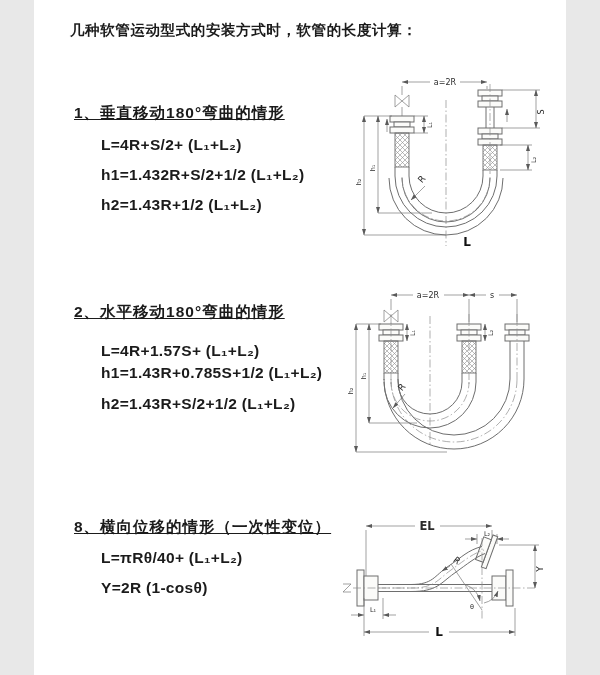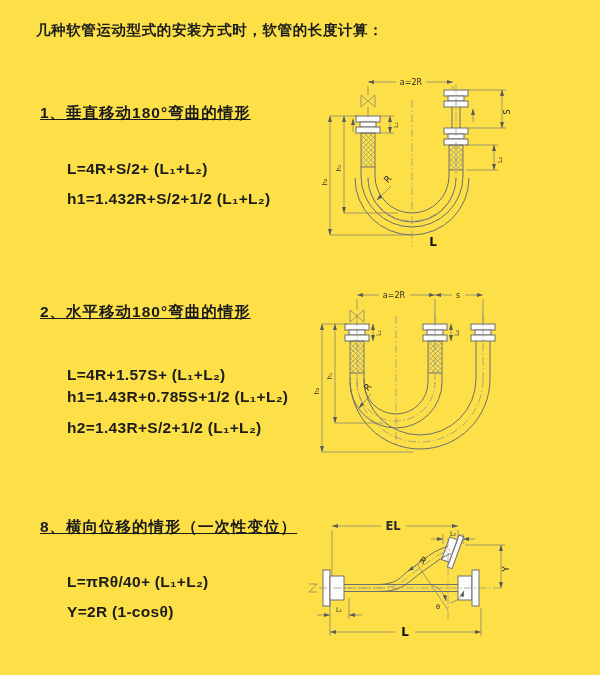--- a/index.html
+++ b/index.html
@@ -1,31 +1,31 @@
 <!DOCTYPE html>
 <html><head>
 <meta charset="utf-8">
 <style>
   html,body{margin:0;padding:0;background:#e8e8e8;}
   .page{
-    position:relative;width:600px;height:675px;margin:0 auto;
-    background:#fde047;overflow:hidden;
+    position:relative;width:532px;height:675px;margin:0 auto;
+    background:#ffffff;overflow:hidden;
     font-family:"Liberation Sans","DejaVu Sans",sans-serif;color:#1b1b1b;
   }
   .title{
     position:absolute;left:36px;top:21px;
     font-size:14.5px;font-weight:700;letter-spacing:.6px;white-space:nowrap;
   }
   .sec-h{
     position:absolute;font-size:15.5px;font-weight:700;
     letter-spacing:1px;white-space:nowrap;text-decoration:underline;
   }
   .fx{
     position:absolute;font-size:15.5px;font-weight:600;letter-spacing:.3px;
-    white-space:nowrap;font-family:"Liberation Sans","DejaVu Sans",sans-serif;margin-top:24px;
+    white-space:nowrap;font-family:"Liberation Sans","DejaVu Sans",sans-serif;
   }
   .dg{position:absolute;}
   
   svg .ln{stroke:#6e6e6e;stroke-width:1;fill:none;}
   svg .tn{stroke:#7a7a7a;stroke-width:.7;fill:none;}
   svg .cl{stroke:#8c8c8c;stroke-width:.7;fill:none;stroke-dasharray:8 2.5 1.5 2.5;}
   svg .fl{fill:#fbfbf9;stroke:#6e6e6e;stroke-width:1;}
   svg text{fill:#2b2b2b;font-family:"DejaVu Sans",sans-serif;}
   svg .dl{font-size:8px;}
   svg .ds{font-size:6.5px;}
@@ -35,20 +35,21 @@
 </head>
 <body>
 
 <div class="page">
 
   <div class="title">几种软管运动型式的安装方式时，软管的长度计算：</div>
 
   <div class="sec-h" style="left:40px;top:103px">1、垂直移动180°弯曲的情形</div>
   <div class="fx" style="left:67px;top:136px">L=4R+S/2+ (L₁+L₂)</div>
   <div class="fx" style="left:67px;top:166px">h1=1.432R+S/2+1/2 (L₁+L₂)</div>
+  <div class="fx" style="left:67px;top:196px">h2=1.43R+1/2 (L₁+L₂)</div>
 
   <div class="sec-h" style="left:40px;top:302px">2、水平移动180°弯曲的情形</div>
   <div class="fx" style="left:67px;top:342px">L=4R+1.57S+ (L₁+L₂)</div>
   <div class="fx" style="left:67px;top:364px">h1=1.43R+0.785S+1/2 (L₁+L₂)</div>
   <div class="fx" style="left:67px;top:395px">h2=1.43R+S/2+1/2 (L₁+L₂)</div>
 
   <div class="sec-h" style="left:40px;top:517px">8、横向位移的情形（一次性变位）</div>
   <div class="fx" style="left:67px;top:549px">L=πRθ/40+ (L₁+L₂)</div>
   <div class="fx" style="left:67px;top:579px">Y=2R (1-cosθ)</div>
 

